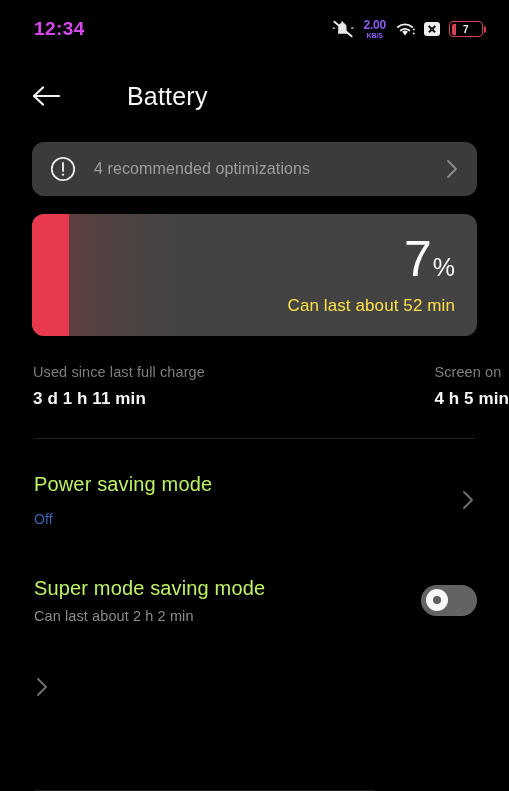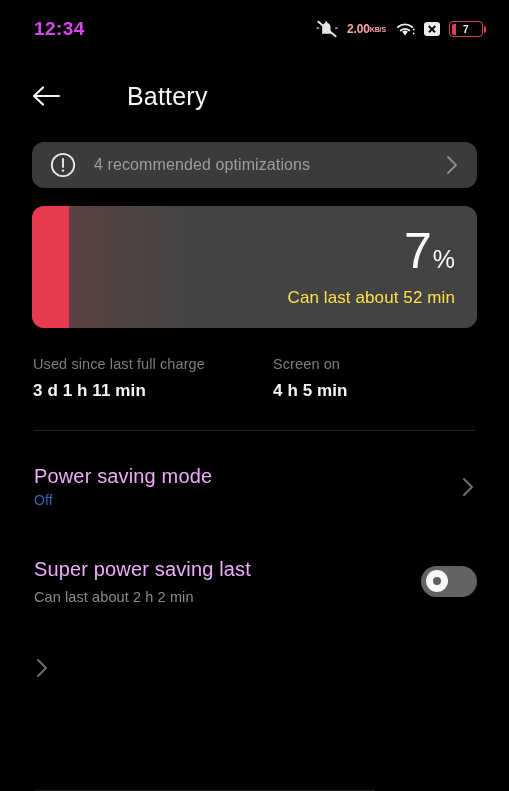--- a/index.html
+++ b/index.html
@@ -34,24 +34,24 @@
     margin-left: 34px;
   }
   .status-icons {
     display: flex;
     align-items: center;
     gap: 9px;
   }
   .mute-icon { width: 22px; height: 20px; display: block; }
   .net-speed {
     display: flex;
-    flex-direction: row;
+    flex-direction: column;
     align-items: center;
     line-height: 1;
-    color: #fca5a5;
+    color: #8b5cf6;
   }
   .net-speed .val { font-size: 12px; font-weight: 700; letter-spacing: -0.2px; }
   .net-speed .unit { font-size: 7px; font-weight: 700; letter-spacing: -0.1px; margin-top: 1px; }
   .wifi-icon { width: 20px; height: 16px; display: block; }
   .nosim-icon {
     width: 16px; height: 14px;
     background: #ededed;
     border-radius: 3px;
     position: relative;
   }
@@ -114,21 +114,21 @@
     font-size: 25px;
     font-weight: 500;
     color: #f4f4f4;
     letter-spacing: 0.2px;
     margin-left: 43px;
   }
 
   
   .opt-banner {
     margin: 22px 32px 0 32px;
-    height: 46px;
+    height: 54px;
     background: #3b3b3b;
     border-radius: 12px;
     display: flex;
     align-items: center;
     padding: 0 16px 0 18px;
     cursor: pointer;
   }
   .warn-icon { width: 26px; height: 26px; flex: 0 0 auto; }
   .opt-text {
     flex: 1;
@@ -190,20 +190,21 @@
     font-size: 17px;
     color: #fde047;
     margin-top: 12px;
     letter-spacing: 0.1px;
   }
 
   
   .stats {
     display: flex;
     margin: 28px 0 0 33px;
+    justify-content: space-between;
   }
   .stat { width: 240px; }
   .stat:last-child { width: auto; }
   .stat-label {
     font-size: 14.5px;
     color: #7e7e7e;
     letter-spacing: 0.1px;
   }
   .stat-value {
     font-size: 17px;
@@ -224,33 +225,33 @@
   .row {
     display: flex;
     align-items: center;
     padding: 0 32px 0 34px;
     cursor: pointer;
   }
   .row-main { flex: 1; min-width: 0; }
   .row-title {
     font-size: 20px;
     font-weight: 400;
-    color: #f0abfc;
+    color: #bef264;
     letter-spacing: 0.15px;
   }
   .row-sub {
     font-size: 14.5px;
     color: #8b8b8b;
     margin-top: 8px;
     letter-spacing: 0.1px;
   }
   .row-state {
     font-size: 14px;
     color: #3c62b4;
-    margin-top: 4px;
+    margin-top: 15px;
     letter-spacing: 0.1px;
   }
   .row-power { padding-top: 34px; padding-bottom: 24px; }
   .row-super { padding-top: 26px; padding-bottom: 26px; }
   .row-adv   { padding-top: 24px; padding-bottom: 22px; }
 
   
   .toggle {
     width: 56px; height: 31px;
     border-radius: 16px;
@@ -379,21 +380,21 @@
     <div class="row-title">Power saving mode</div>
     <div class="row-state">Off</div>
   </div>
   <svg class="chev" viewBox="0 0 17 26">
     <polyline points="4,5 12,13 4,21" fill="none" stroke="#b5b5b5" stroke-width="1.9" stroke-linecap="round" stroke-linejoin="round"></polyline>
   </svg>
 </div>
 
 <div class="row row-super">
   <div class="row-main">
-    <div class="row-title">Super power saving last</div>
+    <div class="row-title">Super mode saving mode</div>
     <div class="row-sub">Can last about 2 h 2 min</div>
   </div>
   <div class="toggle">
     <div class="toggle-knob"></div>
   </div>
 </div>
 
 <div class="row row-adv">
   <svg class="chev" viewBox="0 0 17 26">
     <polyline points="4,5 12,13 4,21" fill="none" stroke="#b5b5b5" stroke-width="1.9" stroke-linecap="round" stroke-linejoin="round"></polyline>

